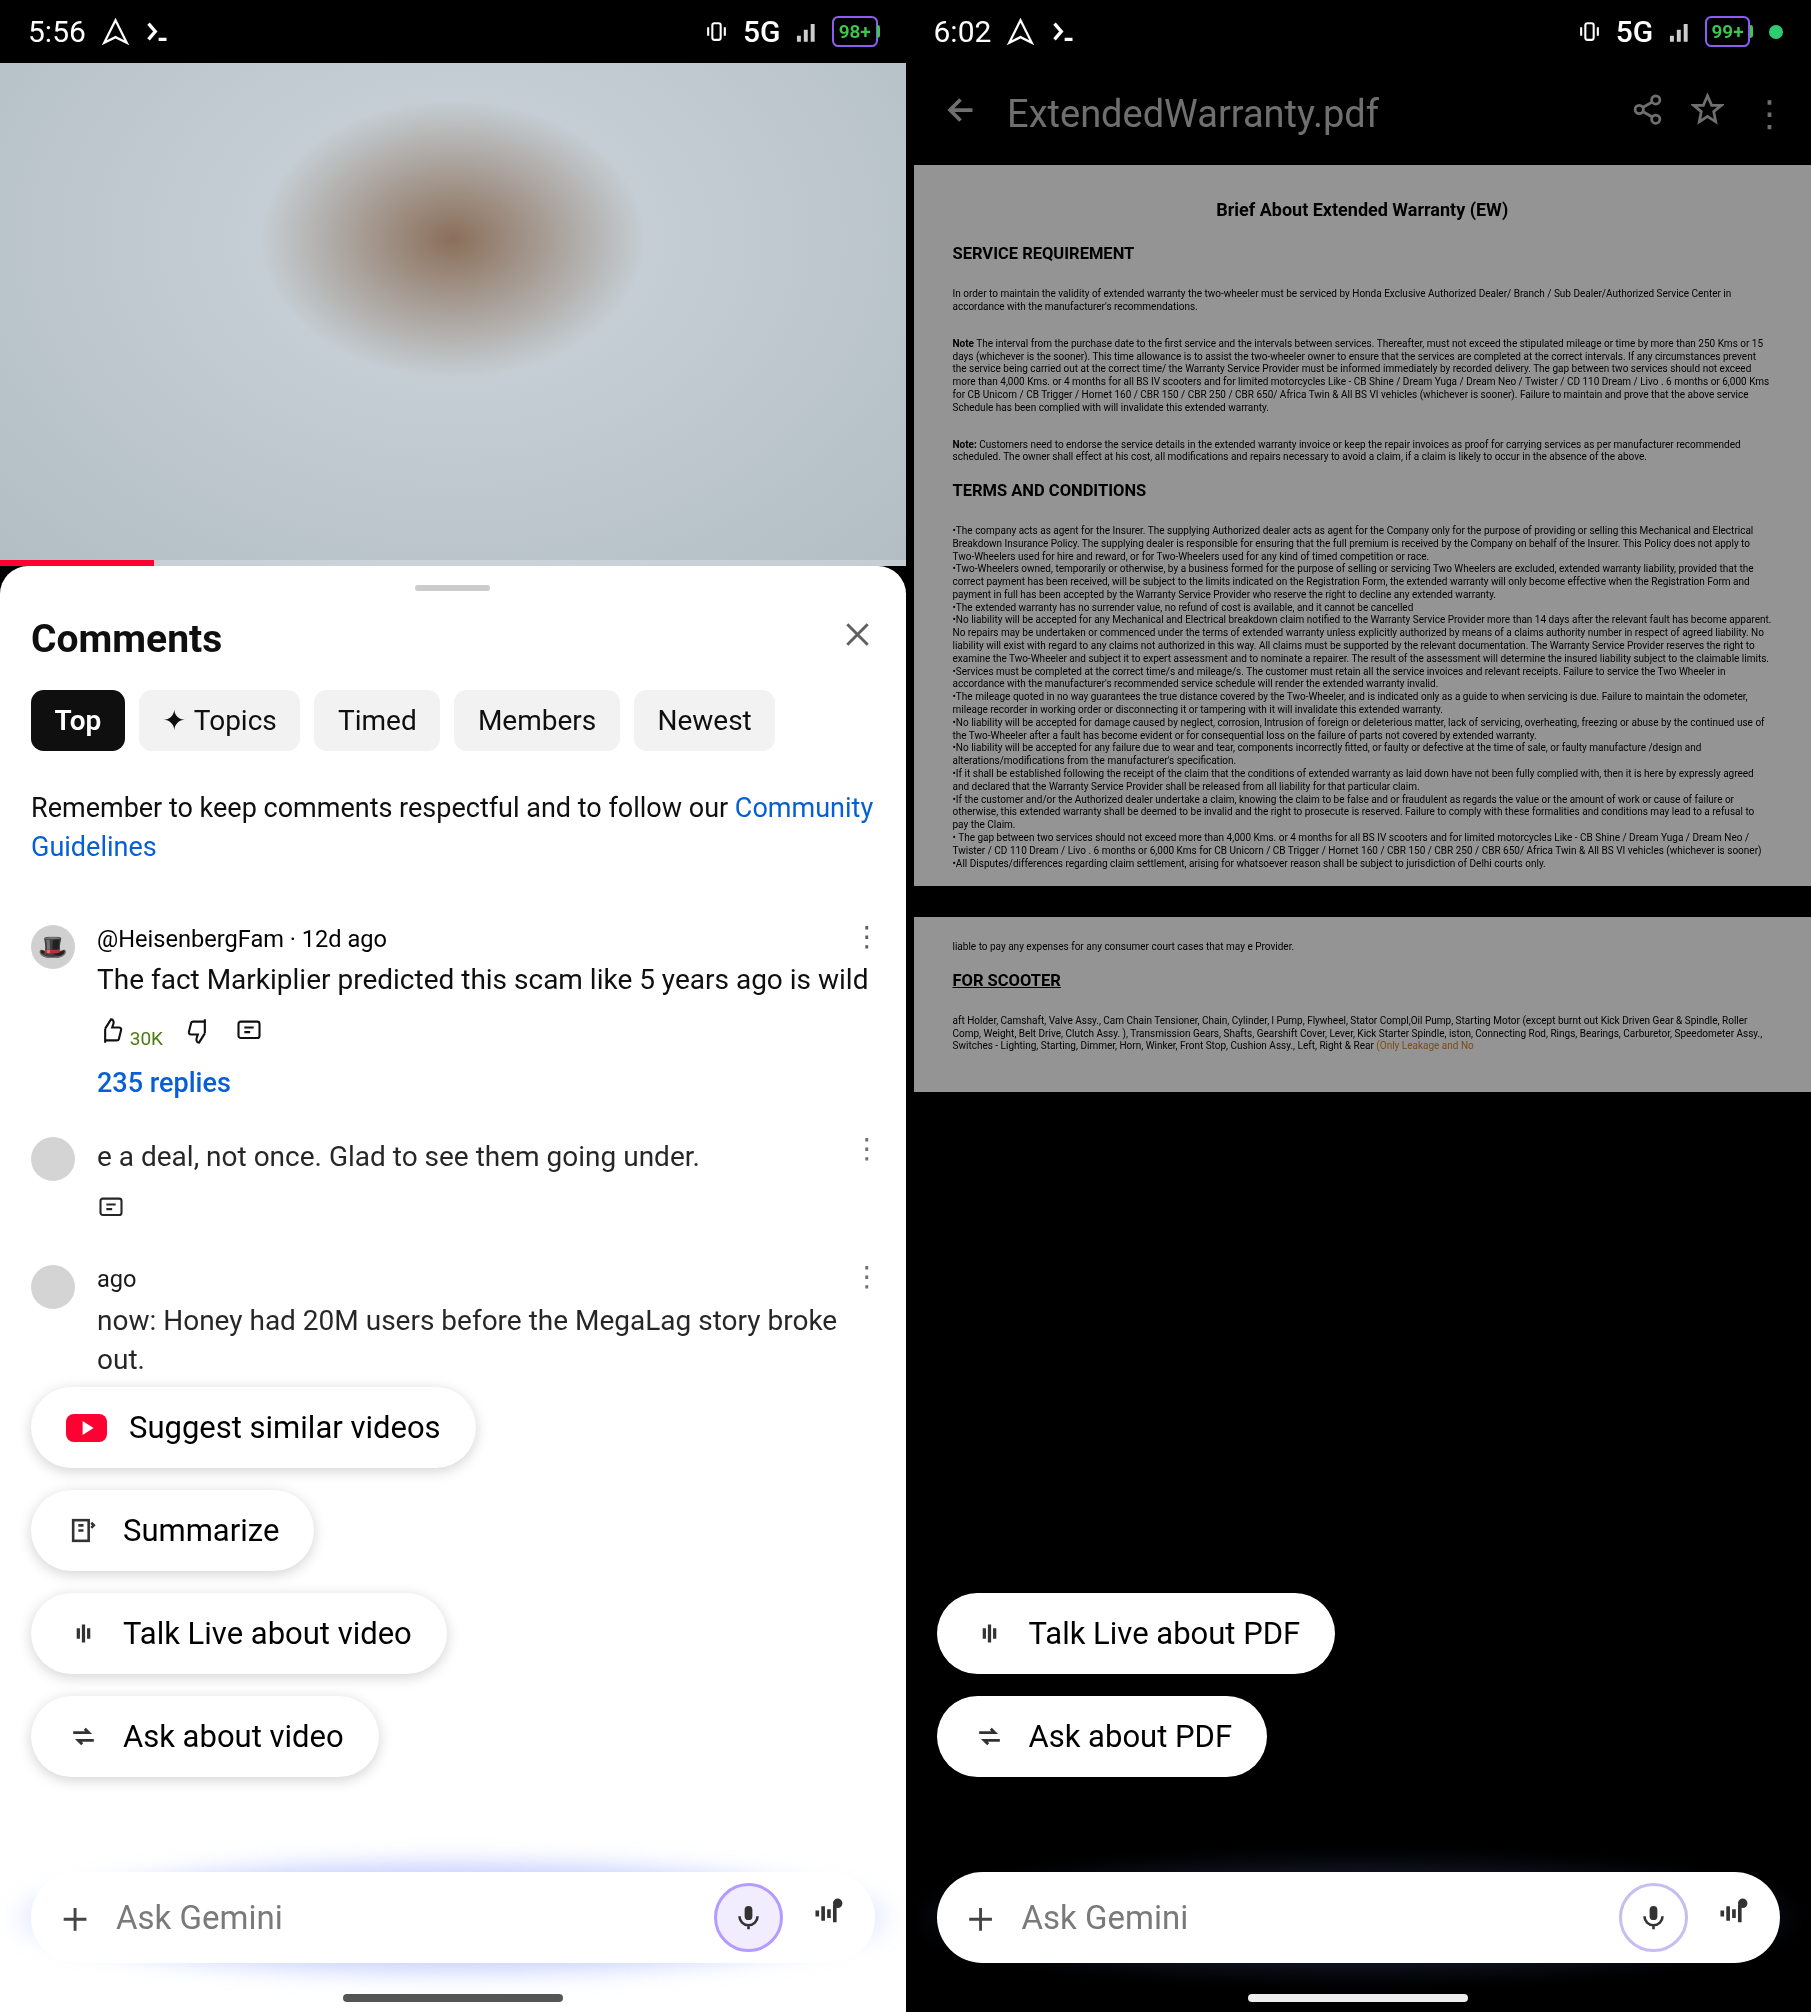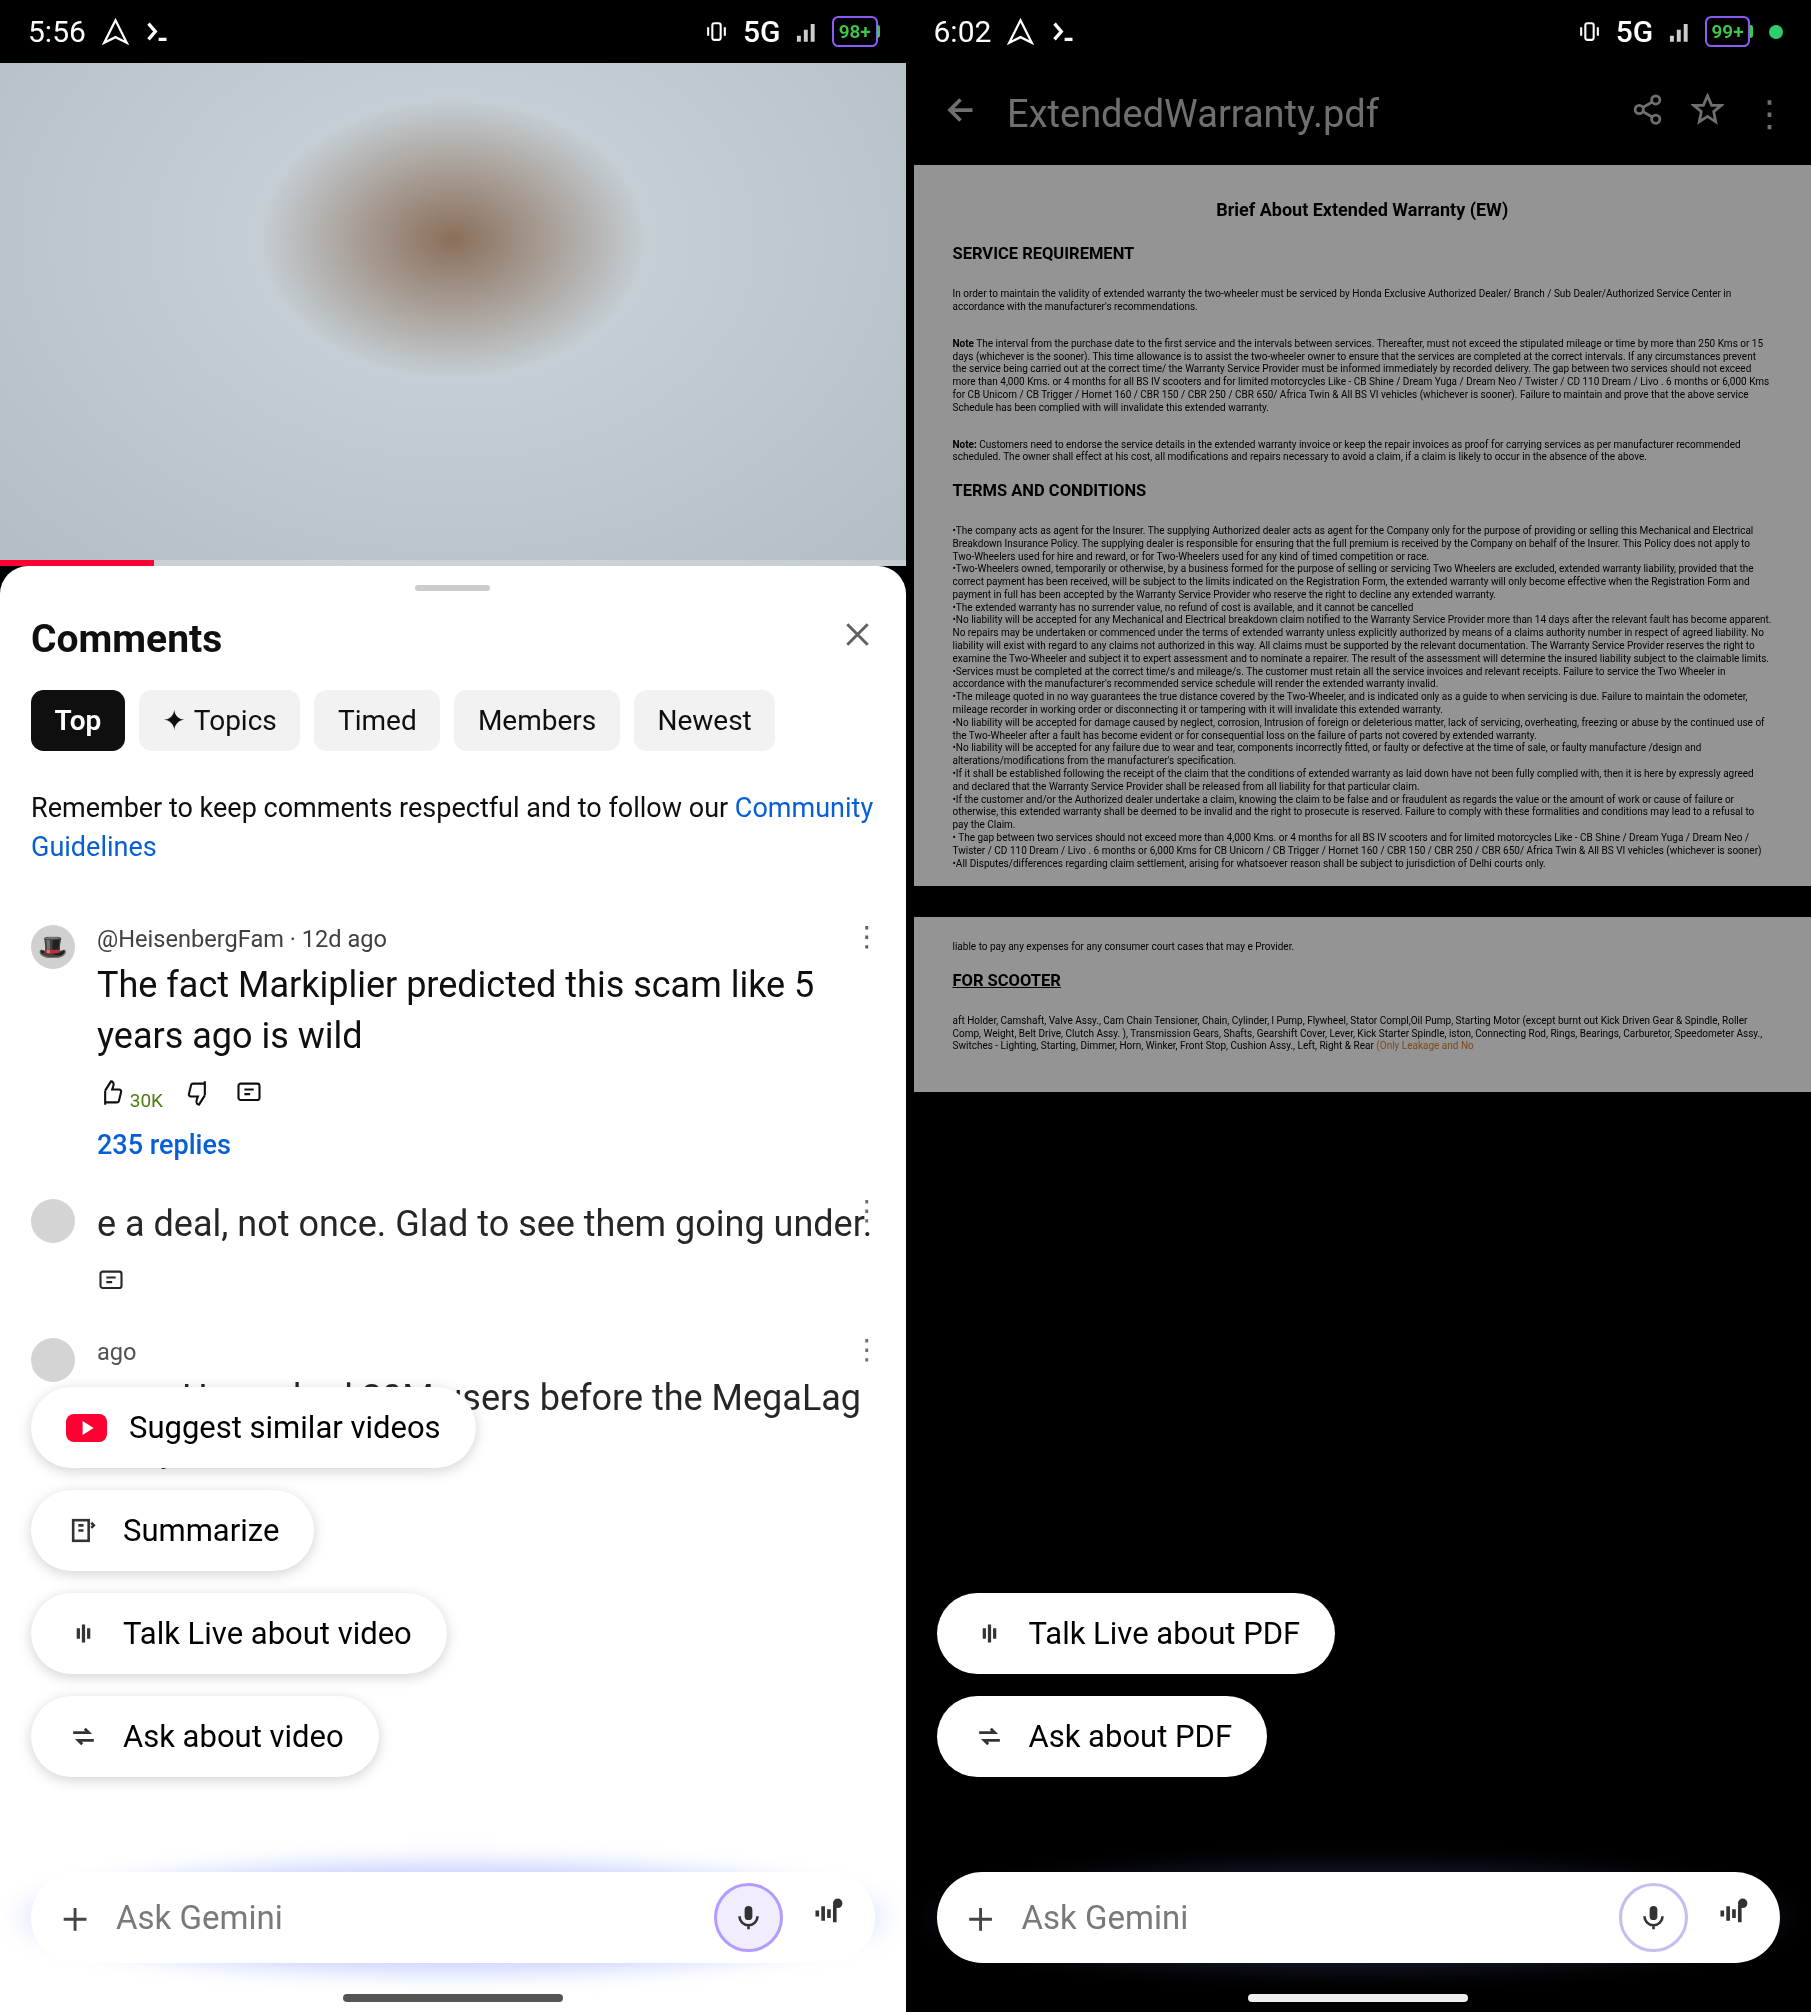--- a/index.html
+++ b/index.html
@@ -26,22 +26,22 @@
 .close-x { font-size: 38px; color: #606060; }
 .chips { display: flex; gap: 14px; margin-bottom: 38px; }
 .chip { padding: 14px 23.6px; border-radius: 12.6px; font-size: 28px; background: #f2f2f2; display: inline-flex; align-items: center; gap: 7.9px; }
 .chip.active { background: #0f0f0f; color: #fff; font-weight: 600; }
 .notice { font-size: 27px; line-height: 1.45; color: #0f0f0f; margin-bottom: 38px; }
 .notice a { color: #065fd4; text-decoration: none; }
 
 .comment { display: flex; gap: 22px; padding: 19px 0; position: relative; }
 .avatar { width: 44px; height: 44px; border-radius: 50%; background: #d0d0d0; flex-shrink: 0; display:flex; align-items:center; justify-content:center; font-size:23.6px;}
 .c-body { flex: 1; }
-.c-head { font-size: 23.6px; color: #404040; margin-bottom: 7.9px; }
-.c-text { font-size: 36px; line-height: 1.4; margin-bottom: 17.3px; }
+.c-head { font-size: 23.6px; color: #000000; margin-bottom: 7.9px; }
+.c-text { font-size: 28px; line-height: 1.4; margin-bottom: 17.3px; }
 .c-actions { display: flex; align-items: center; gap: 22px; font-size: 19px; color: #4d7c0f; }
 .more-dots { position: absolute; right: -6.3px; top: 14px; font-size: 28px; color: #606060; }
 .replies { font-size: 27px; color: #065fd4; font-weight: 500; margin-top: 17.3px; }
 
 
 .topbar { height: 102px; display: flex; align-items: center; padding: 0 23.6px; gap: 27px; color: #bfbfbf; margin-left: 15px; }
 .topbar .title { flex: 1; font-size: 38px; }
 .topbar .ticon { font-size: 36px; }
 .pdf-scrim { position: absolute; top: 63px; left: 0; right: 0; bottom: 0; background: rgba(0,0,0,.42); pointer-events: none; }
 .pdf-page { position: absolute; top: 165px; left: 8px; right: 0; background: #fff; padding: 33px 39px; font-size: 16.5px; color: #000; line-height: 1.28; }

